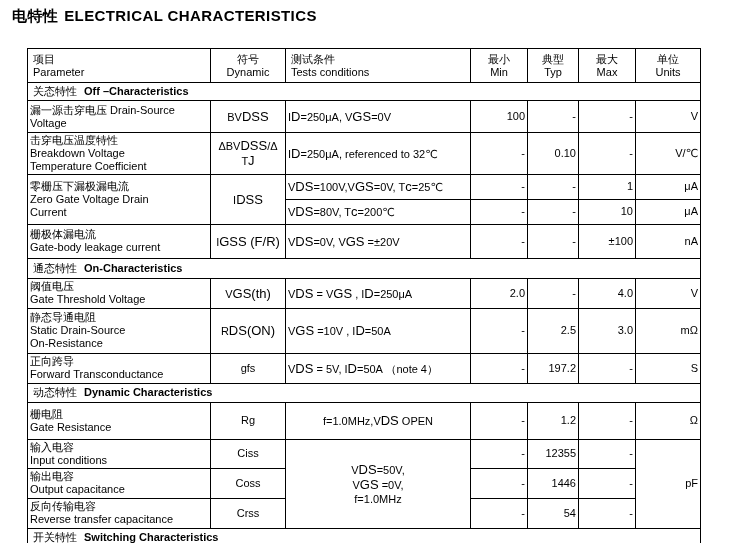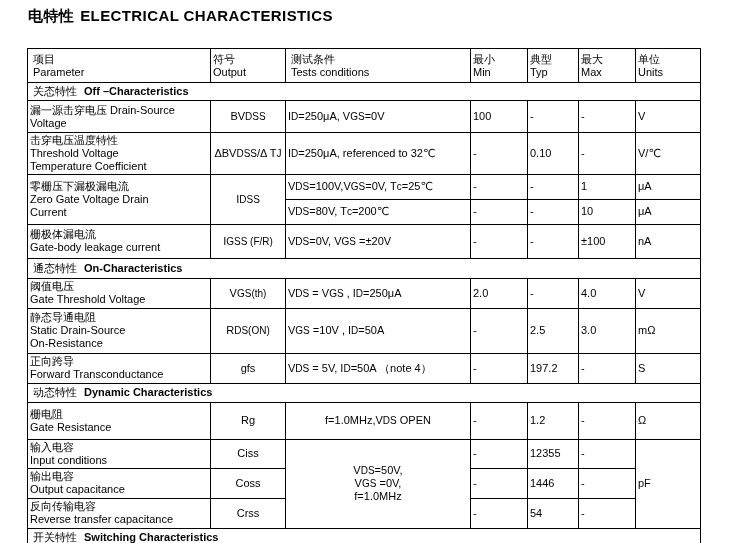--- a/index.html
+++ b/index.html
@@ -3,48 +3,48 @@
 <meta charset="utf-8">
 <style>
   html, body { margin:0; padding:0; }
   body {
     width:738px; height:543px;
     background:#ffffff; color:#000000;
     font-family:"Liberation Sans","DejaVu Sans",sans-serif;
     overflow:hidden;
   }
   .page-title {
-    margin:7px 0 0 28px;
+    margin:7px 0 0 12px;
     font-size:15px; font-weight:bold; letter-spacing:0.4px;
     white-space:nowrap;
   }
   .page-title .en { margin-left:6px; }
   table.chars {
     border-collapse:collapse; table-layout:fixed;
     margin:22px 0 0 27px; width:673px;
     font-size:11px; line-height:1.18;
   }
   table.chars td {
     border:1px solid #000; padding:1px 2px;
     vertical-align:middle; overflow:hidden;
   }
   
-  tr.hdr td { vertical-align:middle; padding:2px 2px; }
+  tr.hdr td { text-align:center; vertical-align:middle; padding:2px 2px; }
   tr.hdr .en { font-weight:normal; }
   tr.hdr td.left { text-align:left; padding-left:5px; }
   
   tr.sec td { text-align:left; padding:2px 2px 2px 5px; }
   tr.sec .en { font-weight:bold; margin-left:7px; }
   
   td.param { text-align:left; padding-left:5px; white-space:pre-line;margin-top:10px; }
   td.sym   { text-align:center; }
   td.cond  { text-align:left; padding-left:8px; }
   td.cond.center { text-align:center; padding-left:2px; white-space:pre-line; }
-  td.val, td.unit { text-align:left;margin-left:44px; }
-  .ss { font-size:10px; }
+  td.val, td.unit { text-align:right;margin-left:44px; }
+  .ss { font-size:13px; }
 </style>
 </head>
 <body>
 
 <div class="page-title">
   <span class="zh">电特性</span><span class="en">ELECTRICAL CHARACTERISTICS</span>
 </div>
 
 <table class="chars">
   <colgroup>
@@ -58,21 +58,21 @@
   </colgroup>
 
   <tbody>
       <tr class="hdr" style="height:34px">
     <td class="left">
       <div class="zh">项目</div>
       <div class="en">Parameter</div>
     </td>
     <td>
       <div class="zh">符号</div>
-      <div class="en">Output</div>
+      <div class="en">Dynamic</div>
     </td>
     <td class="left">
       <div class="zh">测试条件</div>
       <div class="en">Tests conditions</div>
     </td>
     <td>
       <div class="zh">最小</div>
       <div class="en">Min</div>
     </td>
     <td>
@@ -101,21 +101,21 @@
     <td class="sym"><span>BV</span><span class="ss">DSS</span></td>
     <td class="cond"><span>I</span><span class="ss">D</span><span>=250μA, V</span><span class="ss">GS</span><span>=0V</span></td>
     <td class="val">100</td>
     <td class="val">-</td>
     <td class="val">-</td>
     <td class="unit">V</td>
   </tr>
 
   <tr style="height:36px">
     <td class="param">击穿电压温度特性
-Threshold Voltage
+Breakdown Voltage
 Temperature Coefficient</td>
     <td class="sym"><span>ΔBV</span><span class="ss">DSS</span><span>/Δ T</span><span class="ss">J</span></td>
     <td class="cond"><span>I</span><span class="ss">D</span><span>=250μA, referenced to 32℃</span></td>
     <td class="val">-</td>
     <td class="val">0.10</td>
     <td class="val">-</td>
     <td class="unit">V/℃</td>
   </tr>
 
   <tr style="height:25px">

